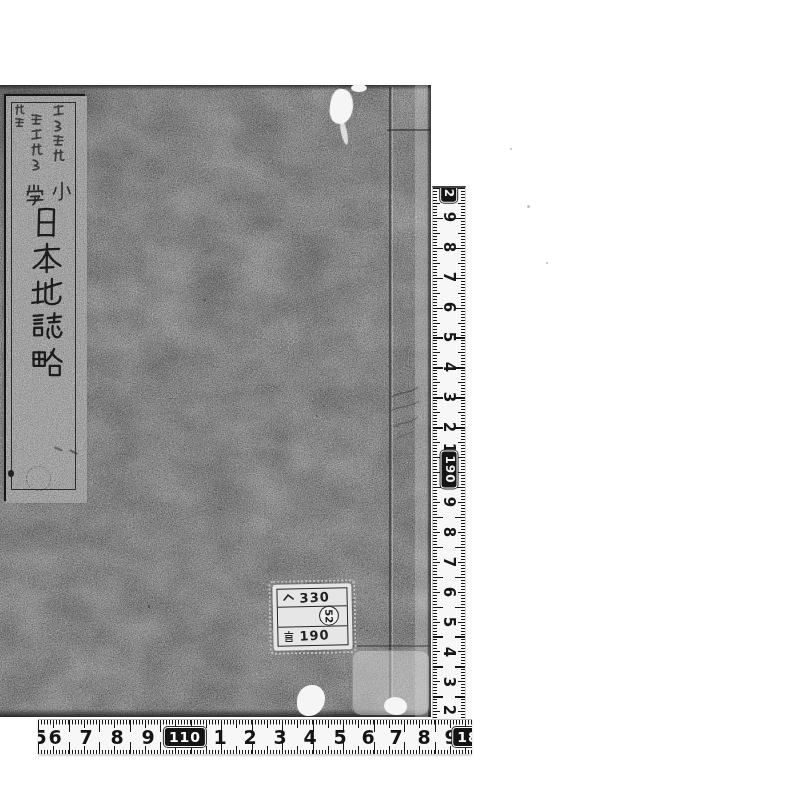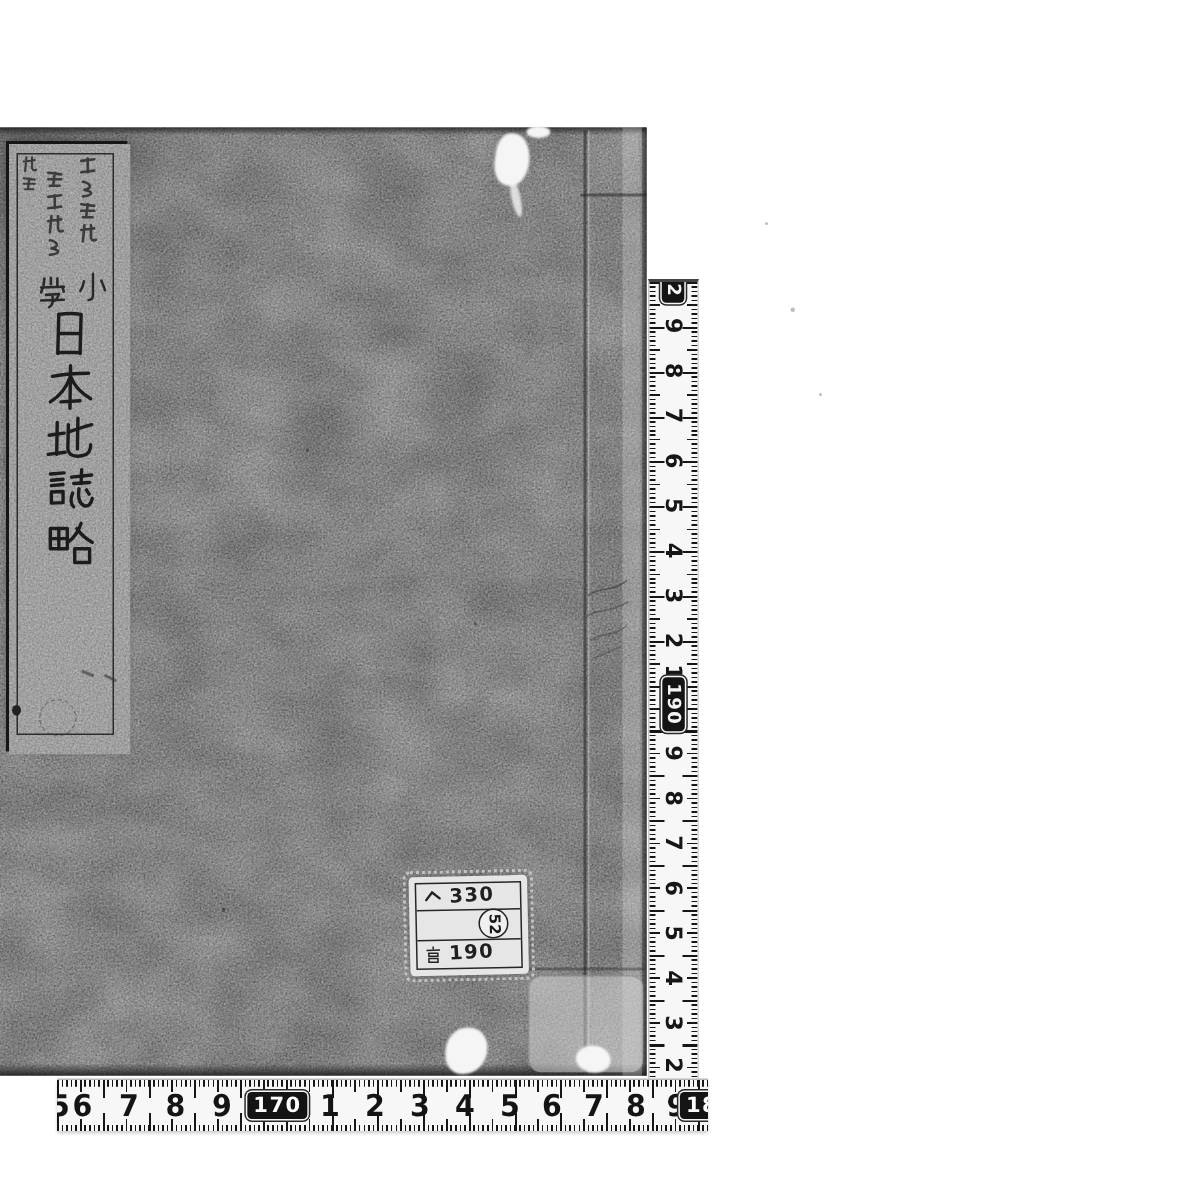--- a/index.html
+++ b/index.html
@@ -380,21 +380,21 @@
     <span class="vnum" style="top:485px;">3</span>
     <span class="vnum" style="top:513px;">2</span>
   </div>
 
   <div class="hruler">
     <span class="hnum" style="left:2px;">5</span>
     <span class="hnum" style="left:17px;">6</span>
     <span class="hnum" style="left:48px;">7</span>
     <span class="hnum" style="left:79px;">8</span>
     <span class="hnum" style="left:110px;">9</span>
-    <span class="hbox" style="left:147px;">170</span>
+    <span class="hbox" style="left:147px;">110</span>
     <span class="hnum" style="left:182px;">1</span>
     <span class="hnum" style="left:212px;">2</span>
     <span class="hnum" style="left:242px;">3</span>
     <span class="hnum" style="left:272px;">4</span>
     <span class="hnum" style="left:302px;">5</span>
     <span class="hnum" style="left:330px;">6</span>
     <span class="hnum" style="left:358px;">7</span>
     <span class="hnum" style="left:386px;">8</span>
     <span class="hnum" style="left:413px;">9</span>
     <span class="hbox" style="left:430px;">18</span>

